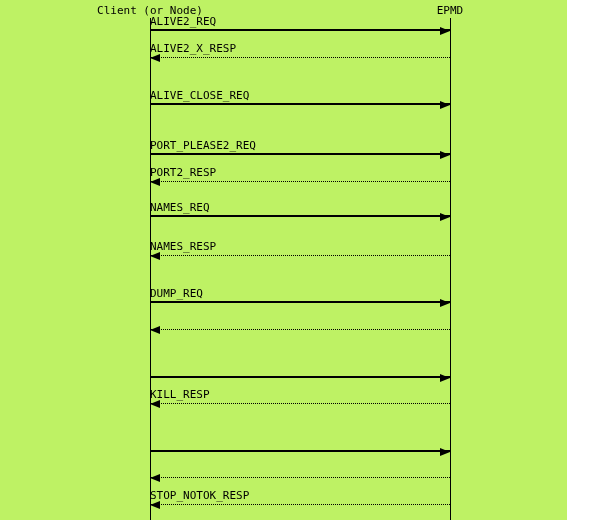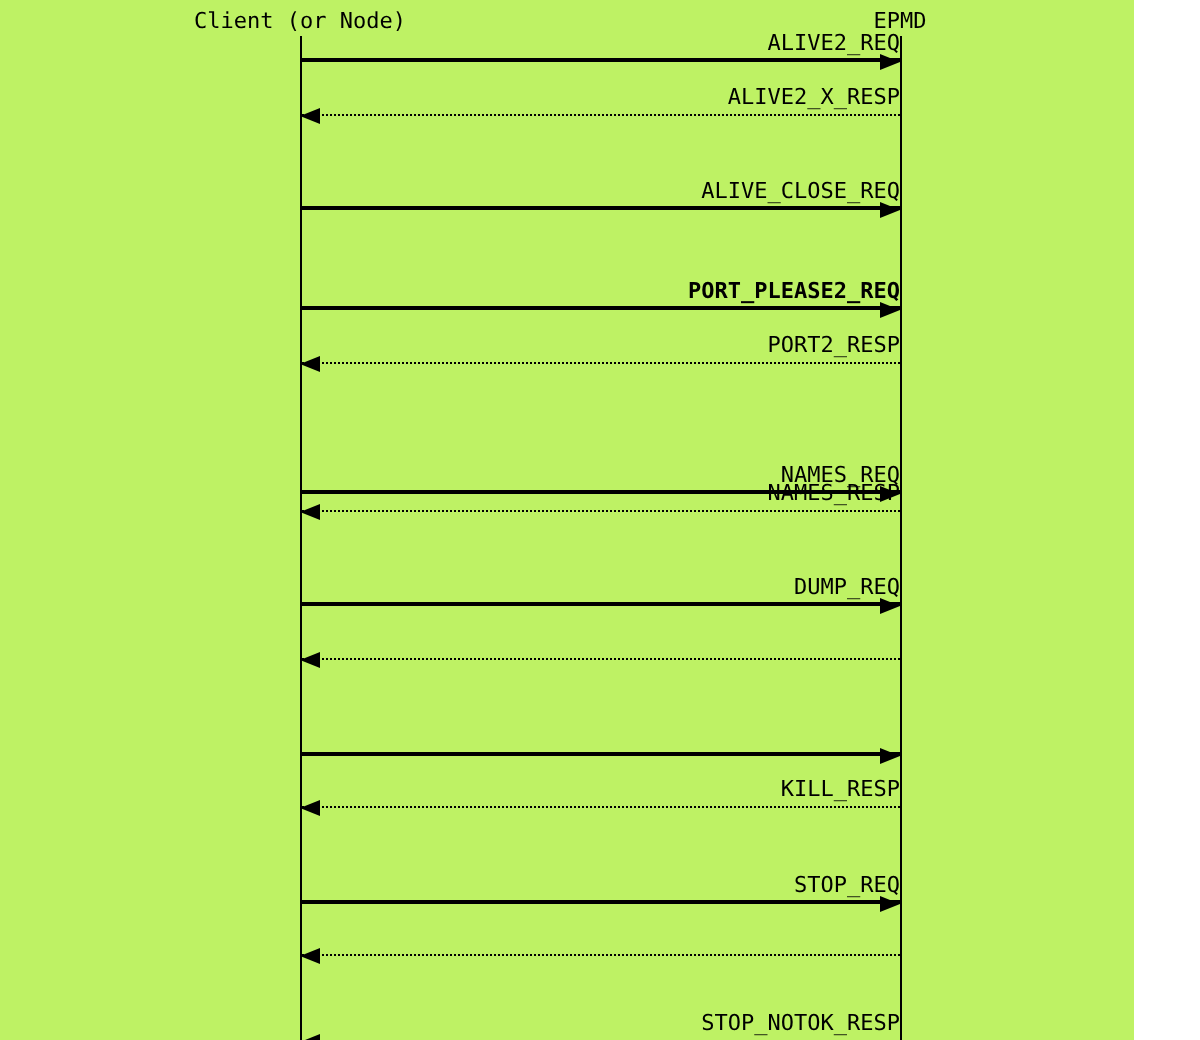--- a/index.html
+++ b/index.html
@@ -42,21 +42,21 @@
       position: absolute;
       left: 150px;
       width: 300px;
       height: 16px;
     }
     .msg-label {
       position: absolute;
       bottom: 3px;
       left: 0;
       right: 0;
-      text-align: right;
+      text-align: left;
       font-size: 11px;
       line-height: 12px;
       white-space: nowrap;
       color: #000;
     }
     .msg-line {
       position: absolute;
       bottom: 0;
       left: 0;
       right: 0;
@@ -100,31 +100,31 @@
       <div class="msg" style="top: 42px;">
         <div class="msg-label">ALIVE2_X_RESP</div>
         <div class="msg-line dotted"></div>
         <div class="arrowhead left"></div>
       </div>
       <div class="msg" style="top: 89px;">
         <div class="msg-label">ALIVE_CLOSE_REQ</div>
         <div class="msg-line solid"></div>
         <div class="arrowhead right"></div>
       </div>
-      <div class="msg" style="top: 139px; font-weight: bold;">
+      <div class="msg" style="top: 139px;">
         <div class="msg-label">PORT_PLEASE2_REQ</div>
         <div class="msg-line solid"></div>
         <div class="arrowhead right"></div>
       </div>
       <div class="msg" style="top: 166px; padding-left: 32px;">
         <div class="msg-label">PORT2_RESP</div>
         <div class="msg-line dotted"></div>
         <div class="arrowhead left"></div>
       </div>
-      <div class="msg" style="top: 231px;">
+      <div class="msg" style="top: 201px;">
         <div class="msg-label">NAMES_REQ</div>
         <div class="msg-line solid"></div>
         <div class="arrowhead right"></div>
       </div>
       <div class="msg" style="top: 240px;">
         <div class="msg-label">NAMES_RESP</div>
         <div class="msg-line dotted"></div>
         <div class="arrowhead left"></div>
       </div>
       <div class="msg" style="top: 287px;">
@@ -139,27 +139,26 @@
       <div class="msg" style="top: 362px;">
         <div class="msg-line solid"></div>
         <div class="arrowhead right"></div>
       </div>
       <div class="msg" style="top: 388px;">
         <div class="msg-label">KILL_RESP</div>
         <div class="msg-line dotted"></div>
         <div class="arrowhead left"></div>
       </div>
       <div class="msg" style="top: 436px;">
-        <div class="msg-label">STOP_REQ</div>
         <div class="msg-line solid"></div>
         <div class="arrowhead right"></div>
       </div>
       <div class="msg" style="top: 462px;">
         <div class="msg-line dotted"></div>
         <div class="arrowhead left"></div>
       </div>
-      <div class="msg" style="top: 505px; padding-left: 48px;">
+      <div class="msg" style="top: 489px; padding-left: 48px;">
         <div class="msg-label">STOP_NOTOK_RESP</div>
         <div class="msg-line dotted"></div>
         <div class="arrowhead left"></div>
       </div>
     </div>
 </div>
 
 </body></html>

